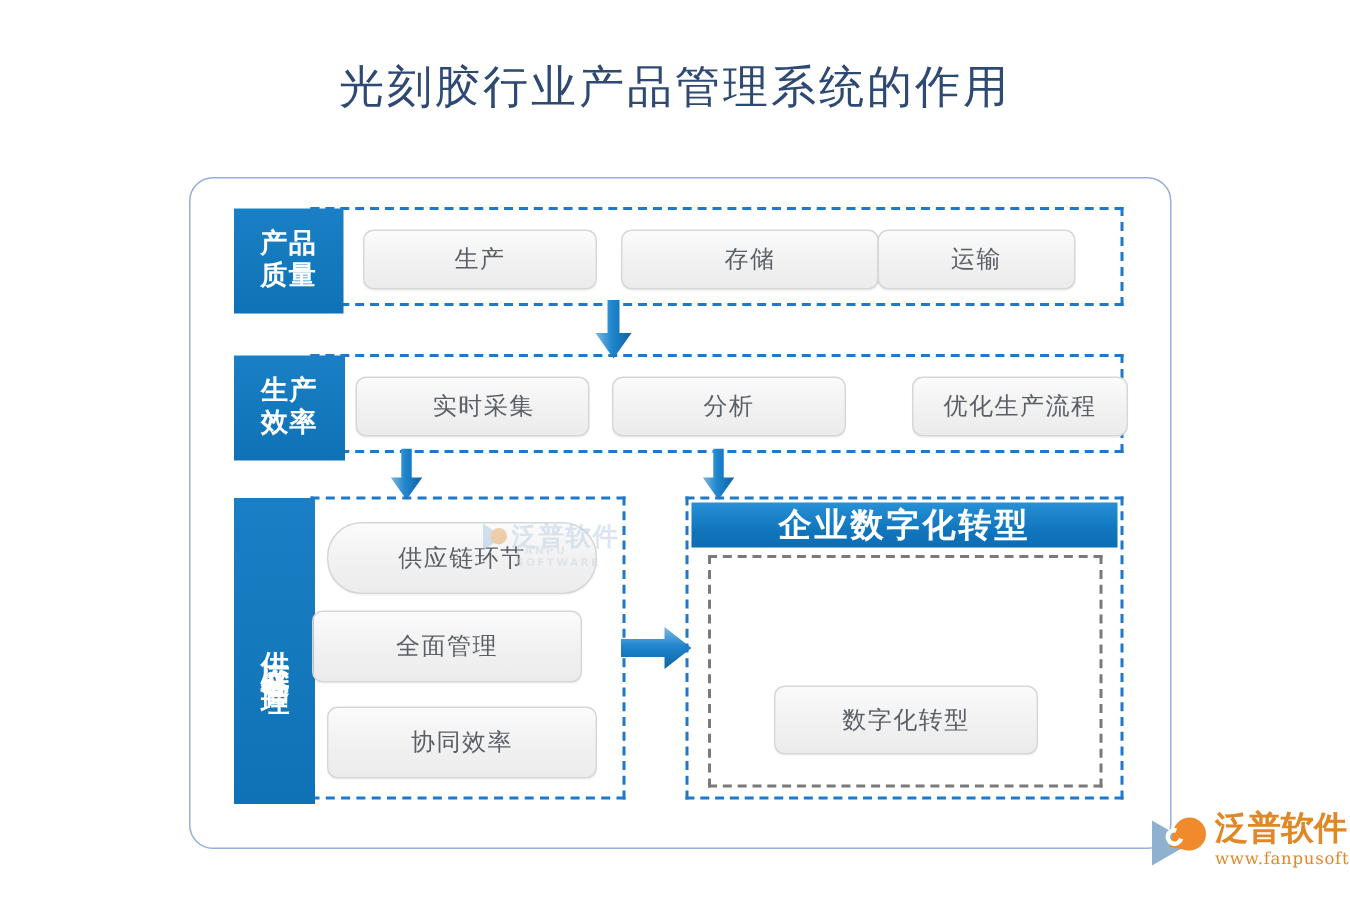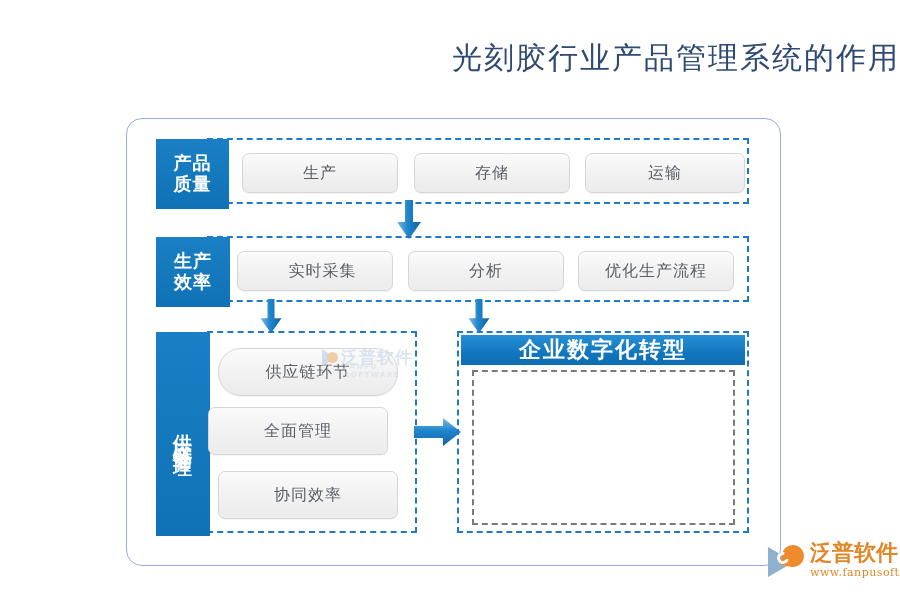--- a/index.html
+++ b/index.html
@@ -8,21 +8,21 @@
     background: #ffffff;
     font-family: "Liberation Sans", "DejaVu Sans", sans-serif;
     overflow: hidden;
   }
   #root { position: relative; width: 900px; height: 600px; background:#fff; }
 
   
   .page-title {
     position: absolute;
     left: 0; top: 38px; width: 900px;
-    text-align: right;
+    text-align: center;
     font-family: "DejaVu Serif", "Liberation Serif", serif;
     font-size: 30px;
     letter-spacing: 2px;
     color: #2e4a73;
     white-space: nowrap;
   }
 
   
   .outer-frame {
     position: absolute;
@@ -189,22 +189,22 @@
   <div class="dashed-row" style="left:207px; top:138px; width:542px; height:66px;"></div>
 
   <div class="cat-label" style="left:156px; top:139px; width:73px; height:70px; font-size:18px;">
     <span class="lbl-inner">
       <span>产品</span><br>
       <span>质量</span>
     </span>
   </div>
 
   <div class="grey-box" style="left:242px; top:153px; width:156px; height:40px;">生产</div>
-  <div class="grey-box" style="left:414px; top:153px; width:156px; height:40px;">存储</div>
-  <div class="grey-box" style="left:585px; top:153px; width:160px; height:40px;">运输</div>
+  <div class="grey-box" style="left:414px; top:153px; width:172px; height:40px;">存储</div>
+  <div class="grey-box" style="left:585px; top:153px; width:132px; height:40px;">运输</div>
 
   <svg class="arrow-down" style="left:396px; top:200px;" width="26" height="40" viewBox="0 0 26 40">
     <defs>
       <linearGradient id="gd1" x1="0" y1="0" x2="1" y2="0">
         <stop offset="0%" stop-color="#7fb8e0"></stop>
           <stop offset="45%" stop-color="#1f86cd"></stop>
         <stop offset="100%" stop-color="#0f63a5"></stop>
       </linearGradient>
     </defs>
     <polygon points="9,0 17,0 17,22 25,22 13,39 1,22 9,22" fill="url(#gd1)"></polygon>
@@ -214,21 +214,21 @@
 
   <div class="cat-label" style="left:156px; top:237px; width:74px; height:70px; font-size:18px;">
     <span class="lbl-inner">
       <span>生产</span><br>
       <span>效率</span>
     </span>
   </div>
 
   <div class="grey-box" style="left:237px; top:251px; width:156px; height:40px;padding-left:15px;">实时采集</div>
   <div class="grey-box" style="left:408px; top:251px; width:156px; height:40px;">分析</div>
-  <div class="grey-box" style="left:578px; top:251px; width:156px; height:40px;">优化生产流程</div>
+  <div class="grey-box" style="left:608px; top:251px; width:144px; height:40px;">优化生产流程</div>
 
   <svg class="arrow-down" style="left:259px; top:299px;" width="24" height="35" viewBox="0 0 26 40">
     <polygon points="9,0 17,0 17,22 25,22 13,39 1,22 9,22" fill="url(#gd1)"></polygon>
   </svg>
   <svg class="arrow-down" style="left:467px; top:299px;" width="24" height="35" viewBox="0 0 26 40">
     <polygon points="9,0 17,0 17,22 25,22 13,39 1,22 9,22" fill="url(#gd1)"></polygon>
   </svg>
 
   <div class="dashed-row" style="left:207px; top:331px; width:210px; height:202px;"></div>
 
@@ -257,20 +257,21 @@
     </defs>
     <polygon points="0,9 29,9 29,1 47,15 29,29 29,21 0,21" fill="url(#gr1)"></polygon>
   </svg>
 
   <div class="dashed-row" style="left:457px; top:331px; width:292px; height:202px;"></div>
 
   <div class="panel-header" style="left:461px; top:335px; width:284px; height:30px;">企业数字化转型</div>
 
   <div class="inner-dashed-grey" style="left:472px; top:370px; width:263px; height:155px;"></div>
 
+  <div class="grey-box" style="left:516px; top:457px; width:176px; height:46px;">数字化转型</div>
 
   <div class="logo">
     <div class="mark">
       <span class="blue-tri"></span>
       <span class="orange-leaf"></span>
       <span class="white-c"></span>
     </div>
     <div class="words">
       <div class="cn">泛普软件</div>
       <div class="url">www.fanpusoft.com</div>

